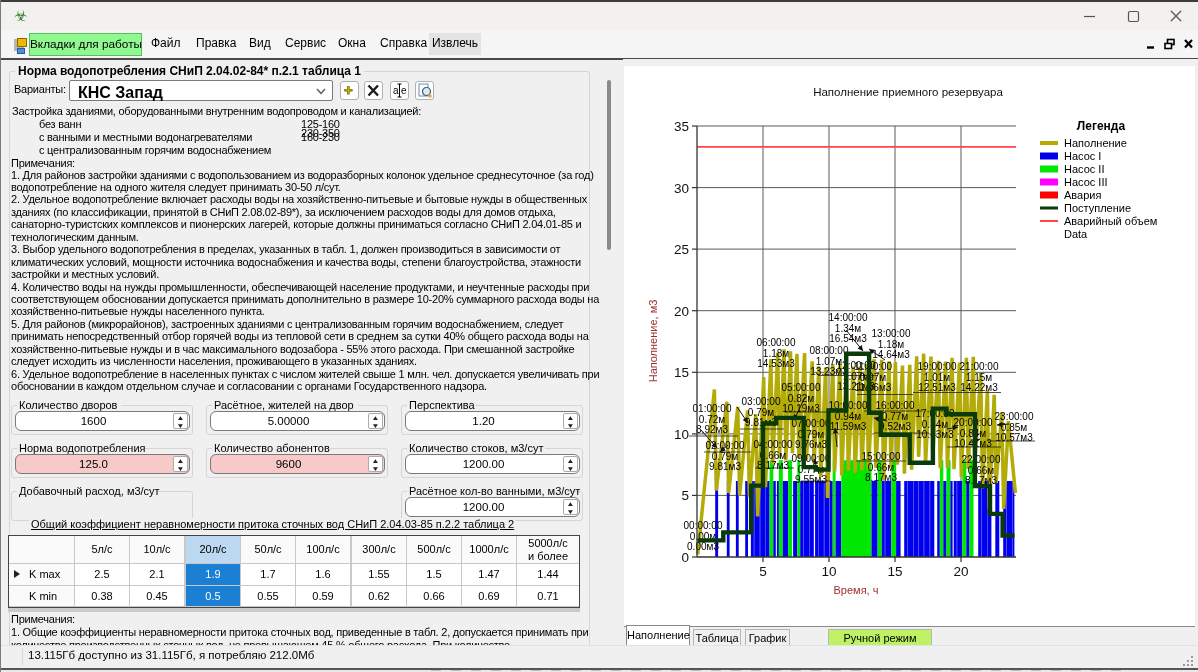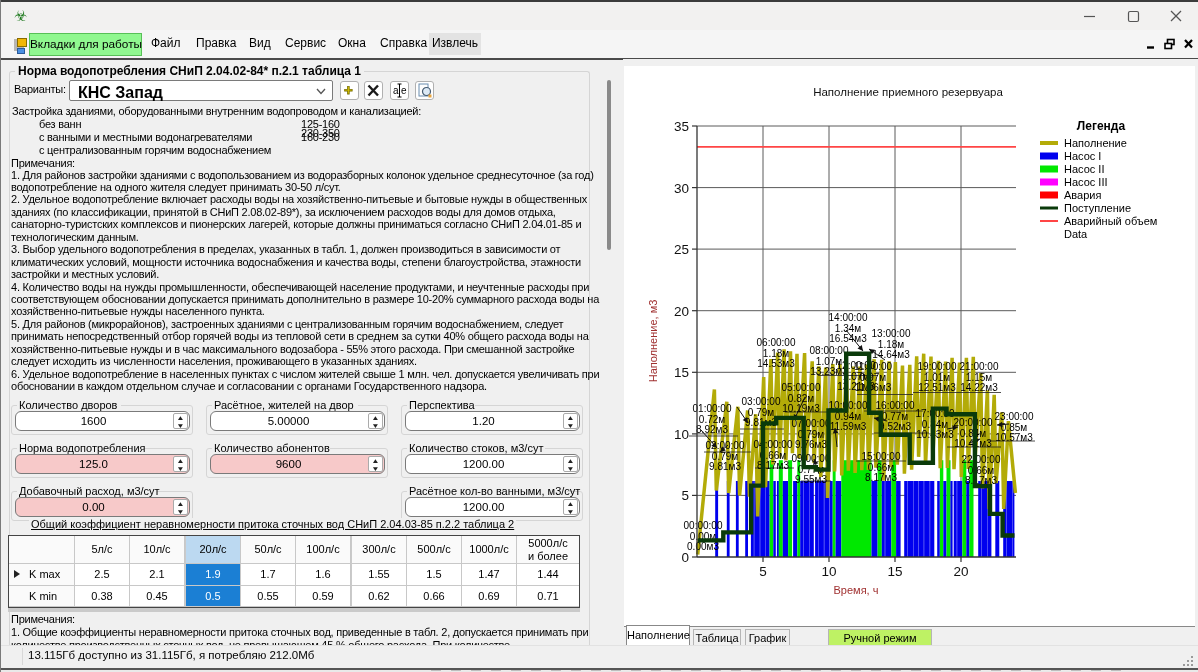--- a/index.html
+++ b/index.html
@@ -158,27 +158,20 @@
       <div class="glab" style="left:406px;top:442px;width:138px;">Количество стоков, м3/сут</div>
 <div class="fld" style="left:404px;top:454px;width:175px;background:#ffffff;">
         <span class="fval">1200.00</span>
         <span class="spn">
           <span class="sa">▲</span>
           <span class="sa">▼</span>
         </span>
       </div>
 <div class="grp" style="left:10px;top:491px;width:182px;height:30px;"></div>
       <div class="glab" style="left:16px;top:485px;width:140px;">Добавочный расход, м3/сут</div>
-<div class="fld" style="left:14px;top:497px;width:175px;background:#f7c9c9;">
-        <span class="fval">0.00</span>
-        <span class="spn">
-          <span class="sa">▲</span>
-          <span class="sa">▼</span>
-        </span>
-      </div>
 <div class="grp" style="left:400px;top:491px;width:182px;height:30px;"></div>
       <div class="glab" style="left:406px;top:485px;width:160px;">Расётное кол-во ванными, м3/сут</div>
 <div class="fld" style="left:404px;top:497px;width:175px;background:#ffffff;">
         <span class="fval">1200.00</span>
         <span class="spn">
           <span class="sa">▲</span>
           <span class="sa">▼</span>
         </span>
       </div>
 <div class="glab" style="left:28px;top:517.5px;font-size:11px;text-decoration:underline;">Общий коэффициент неравномерности притока сточных вод СНиП 2.04.03-85 п.2.2 таблица 2</div>

